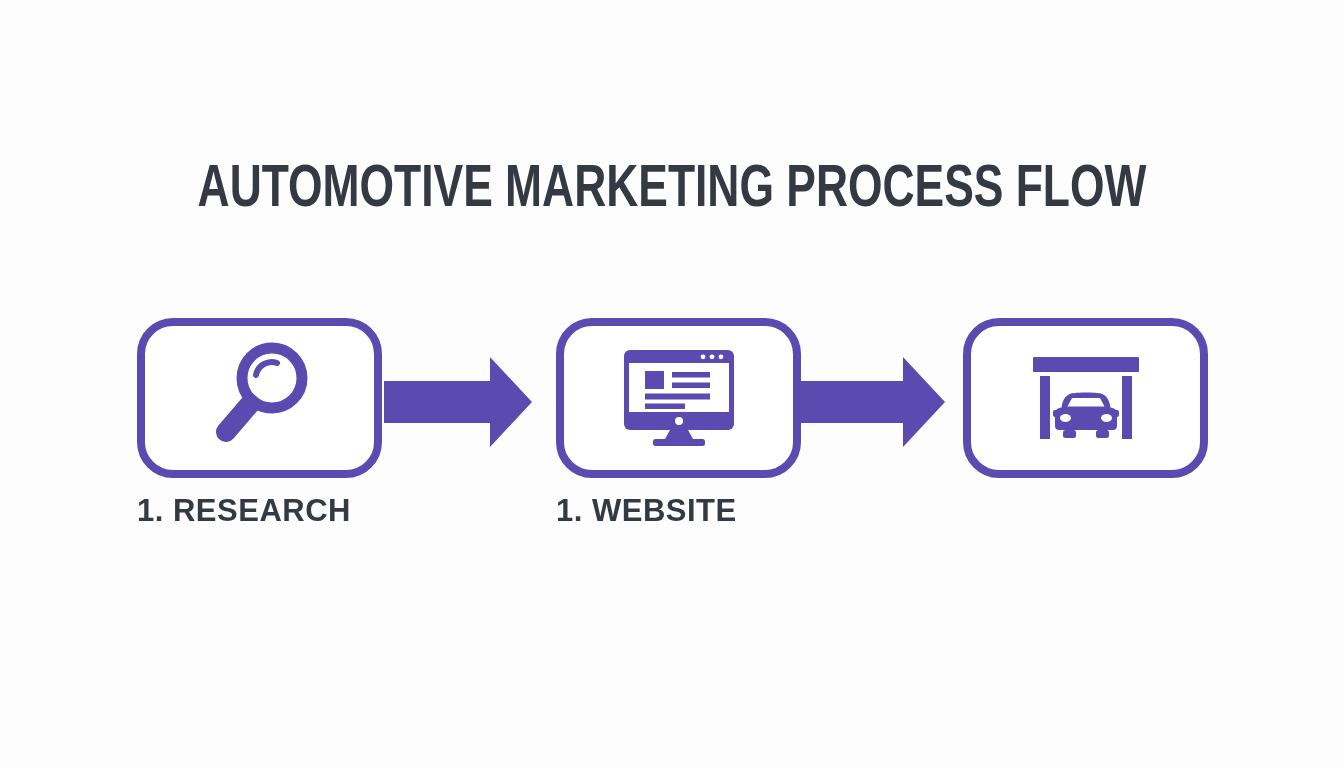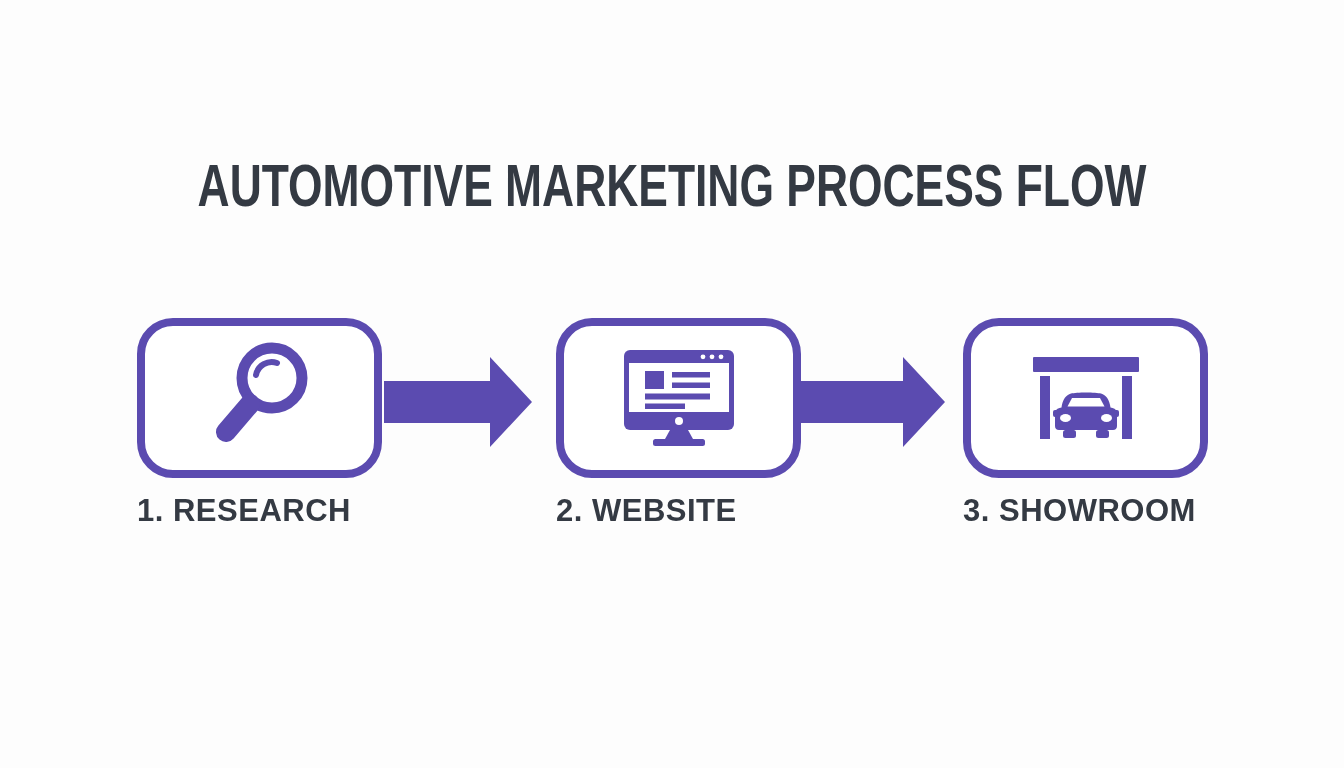--- a/index.html
+++ b/index.html
@@ -139,16 +139,15 @@
         <rect x="8" y="39" width="13" height="8" rx="2.5" fill="#5B4BB0"></rect>
         <rect x="41" y="39" width="13" height="8" rx="2.5" fill="#5B4BB0"></rect>
         <polygon points="17,7 45,7 49.5,15.5 12.5,15.5" fill="#FFFFFF"></polygon>
         <ellipse cx="10.5" cy="27" rx="5.5" ry="4" fill="#FFFFFF"></ellipse>
         <ellipse cx="51.5" cy="27" rx="5.5" ry="4" fill="#FFFFFF"></ellipse>
       </g>
     </svg>
   </div>
 
   <div class="step-label l1">1. RESEARCH</div>
-  <div class="step-label l2">2. WEBSITE</div>
-  <div class="step-label l3">3. SHOWROOM</div>
+  <div class="step-label l2">1. WEBSITE</div>
 
 </div>
 
 </body></html>

